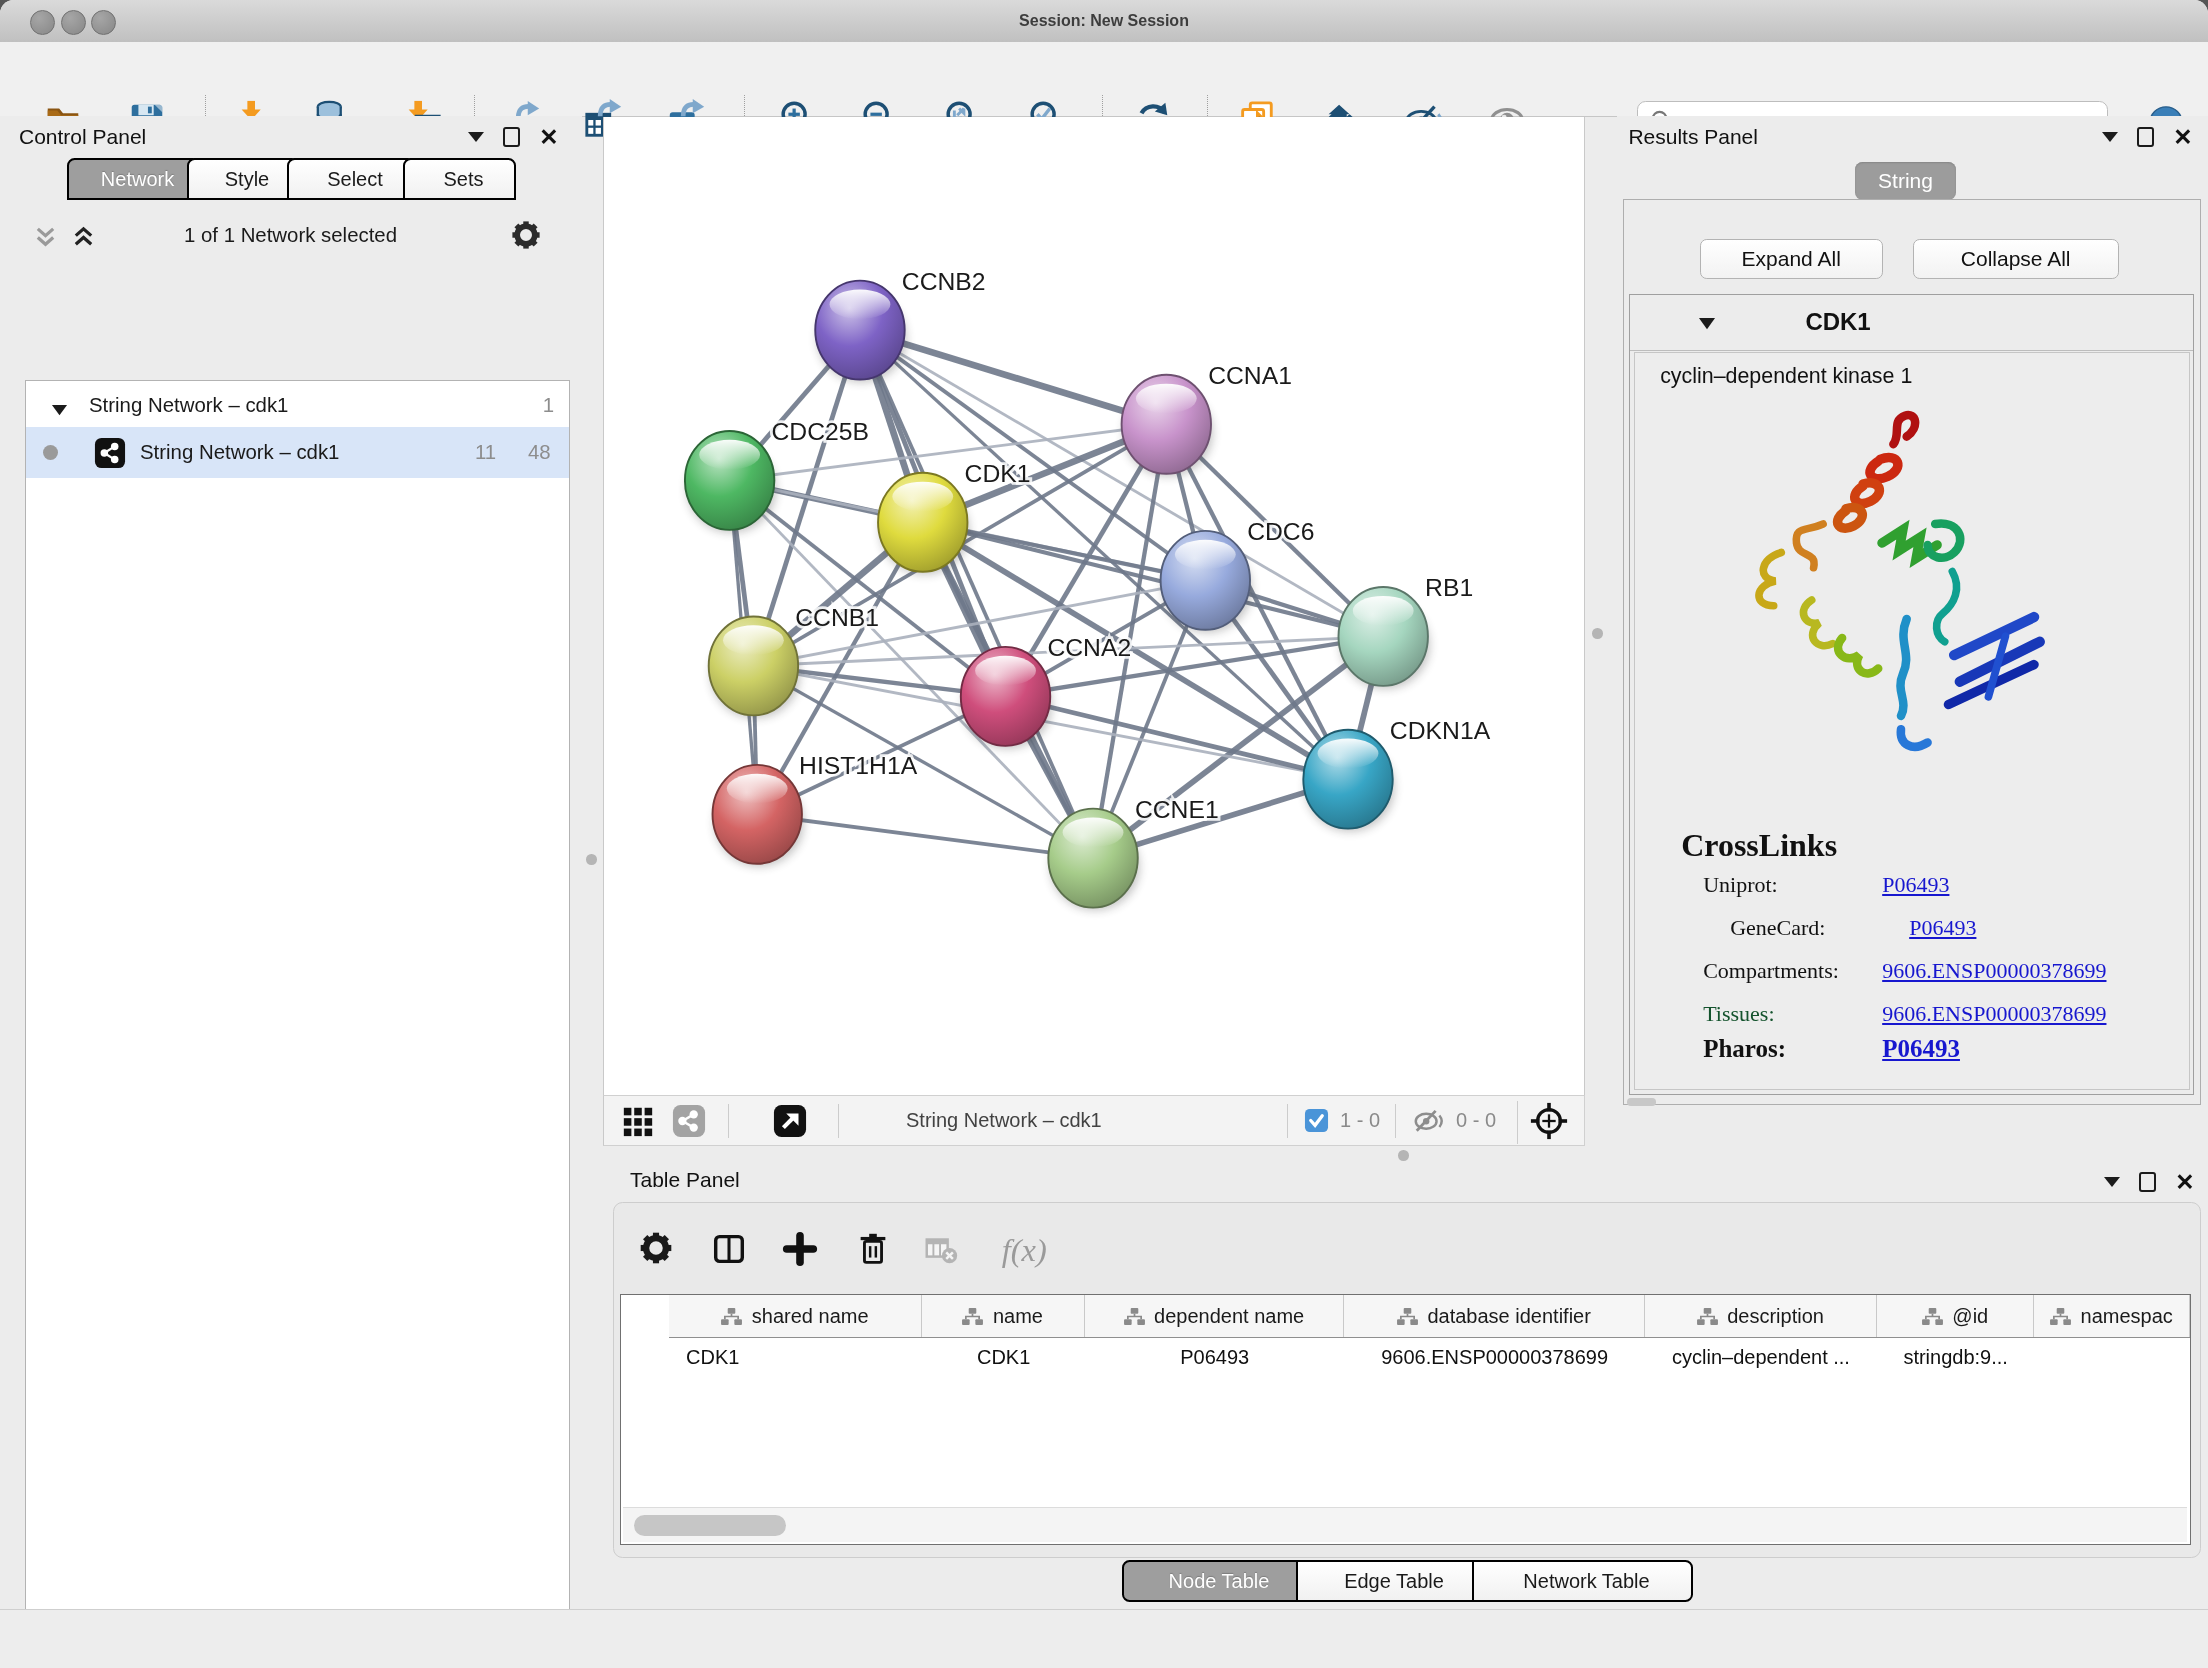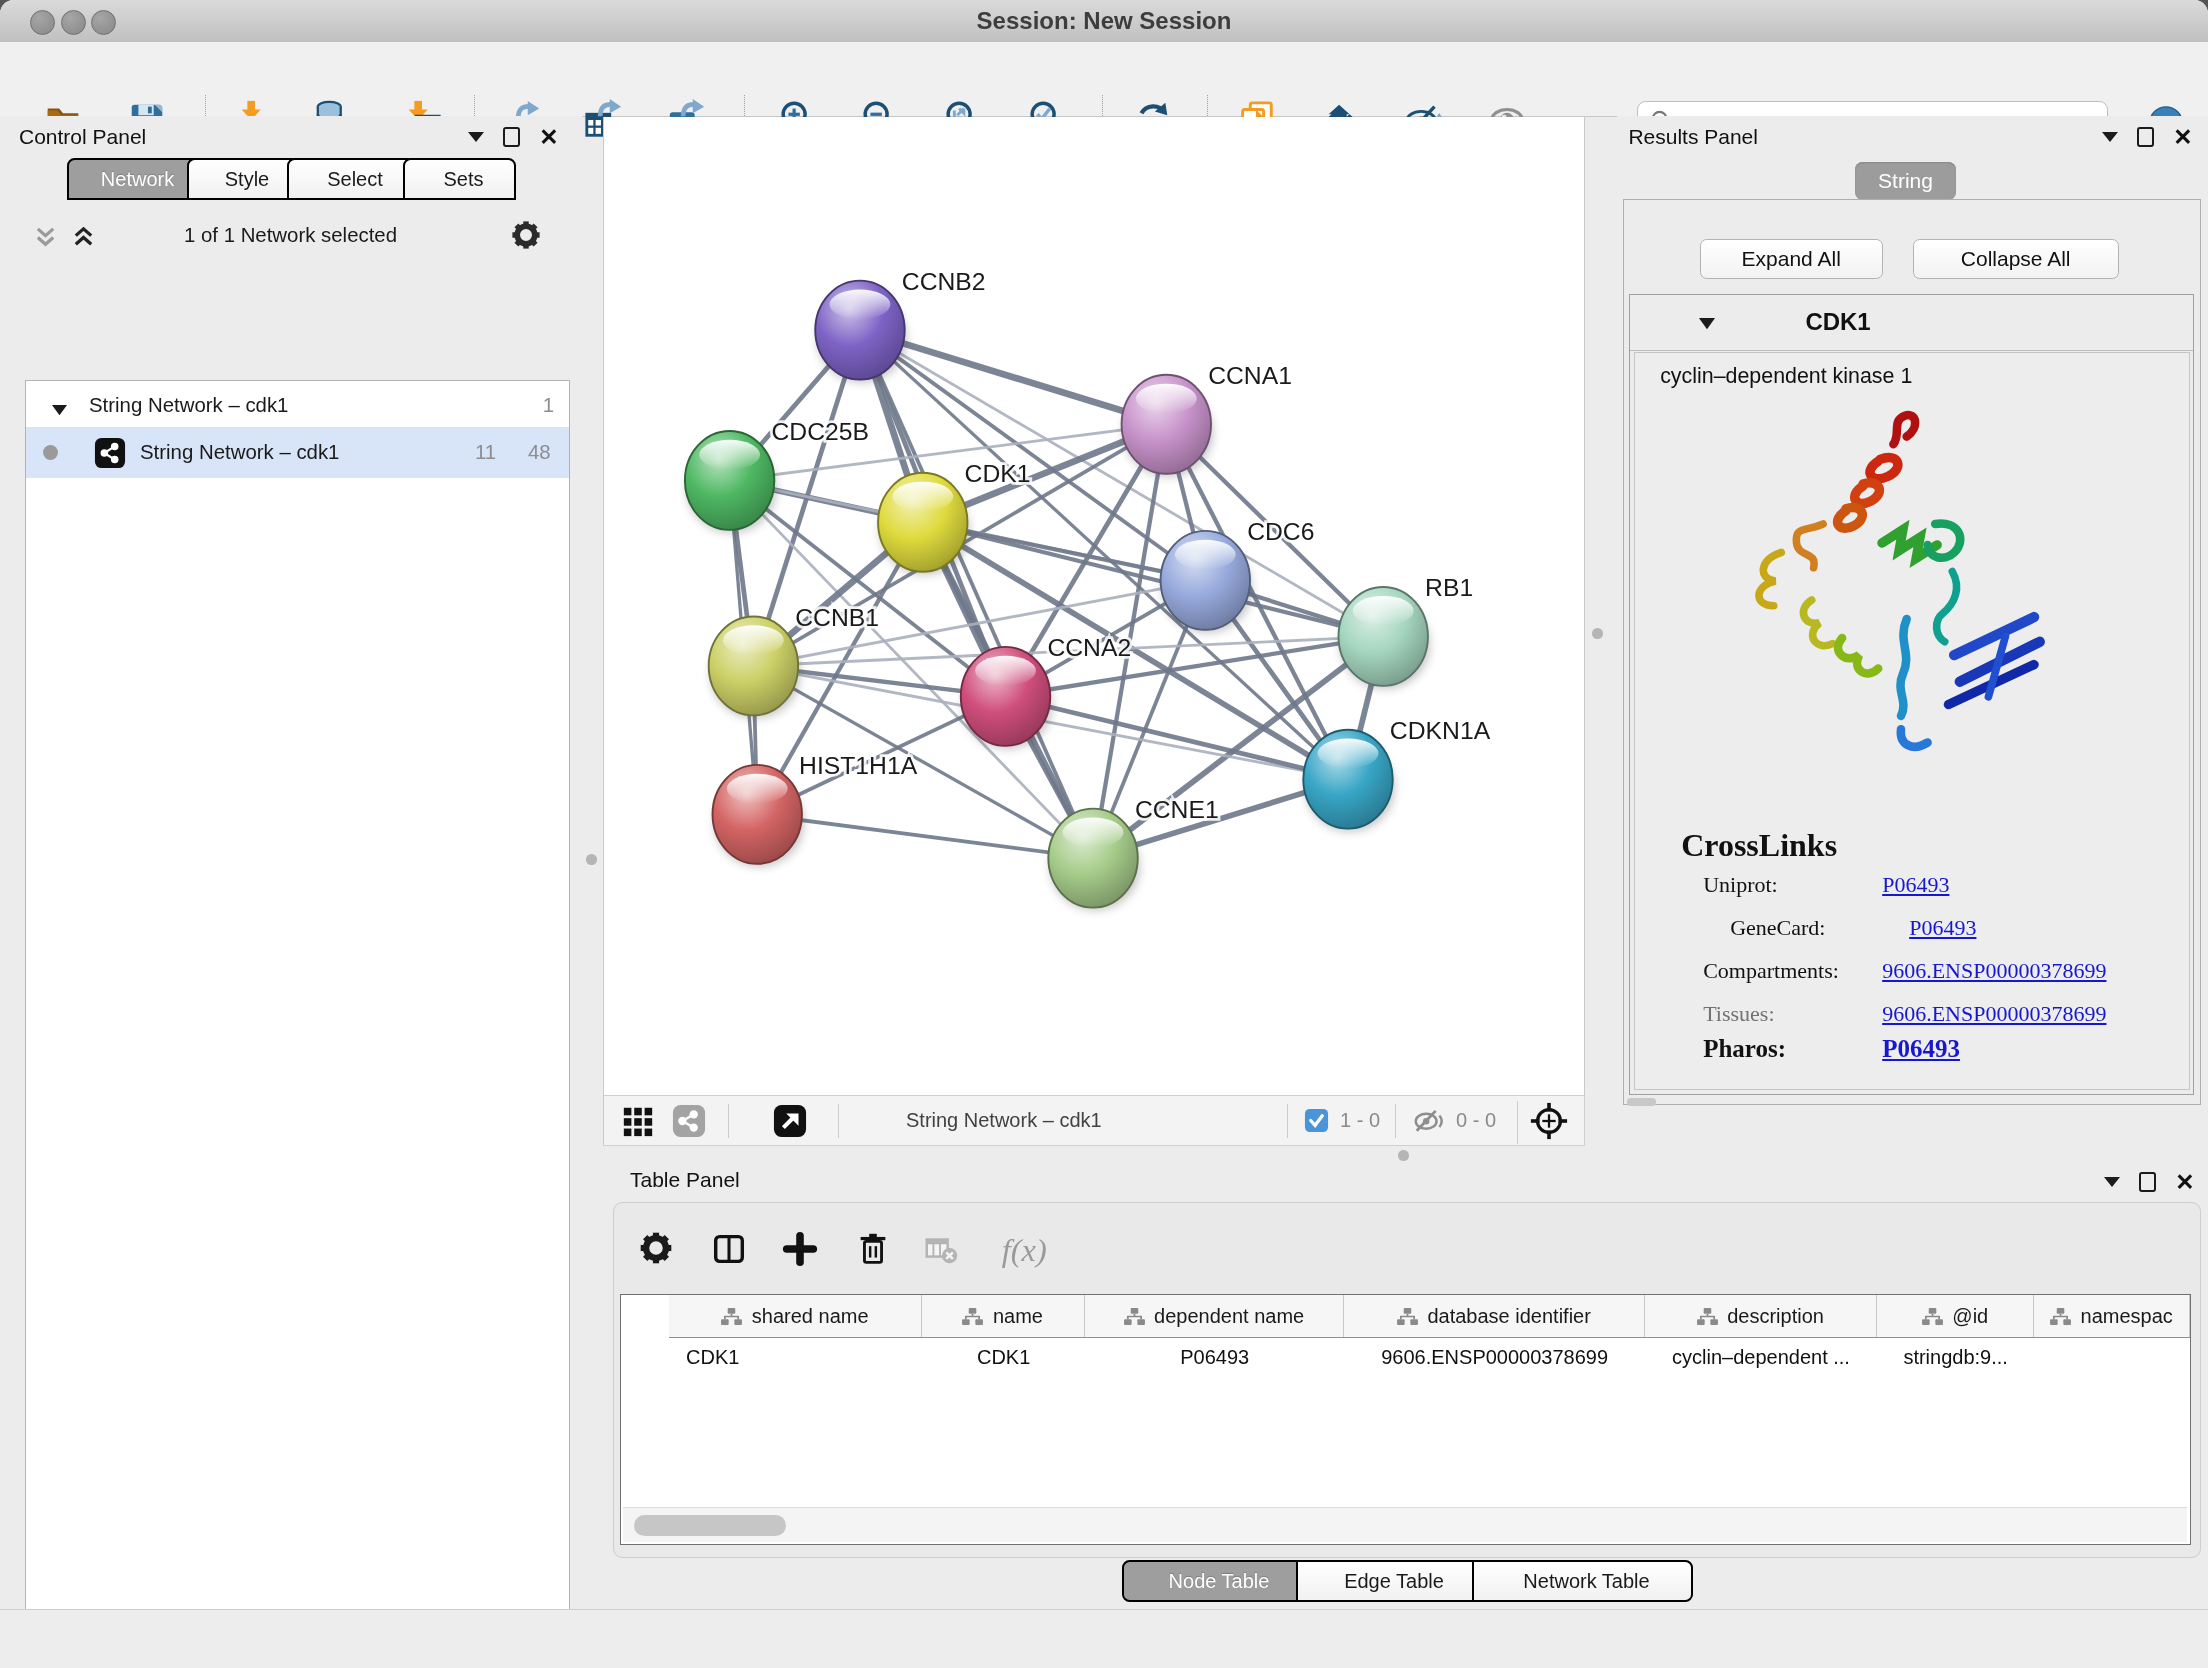--- a/index.html
+++ b/index.html
@@ -2,21 +2,21 @@
 <html style="font-size:15px"><head>
 <meta charset="utf-8">
 <style>
   html,body{margin:0;padding:0;background:#555;}
   body{font-family:"Liberation Sans",sans-serif;}
   .app{position:relative;width:2208px;height:1668px;background:#ececec;overflow:hidden;border-radius:13.3px 13.3px 0 0;}
   .abs{position:absolute;}
   
   .titlebar{left:0;top:0;width:2208px;height:42px;background:linear-gradient(#dadada,#c0c0c0);border-bottom:1px solid #9d9d9d;border-radius:13.3px 13.3px 0 0;}
   .tlight{top:9.5px;width:23px;height:23px;border-radius:50%;background:radial-gradient(circle at 35% 30%,#a6a6a6,#878787);border:1px solid #707070;}
-  .wtitle{left:0;top:0;width:2208px;height:42px;line-height:42px;text-align:center;font-size:24px;color:#3d3d3d;font-weight:600;}
+  .wtitle{left:0;top:0;width:2208px;height:42px;line-height:42px;text-align:center;font-size:16px;color:#3d3d3d;font-weight:600;}
   
   .toolbar{left:0;top:42px;width:2208px;height:74px;background:#f0f0f0;border-bottom:1px solid #c6c6c6;}
   .tbtn{top:57px;width:46px;height:46px;cursor:pointer;}
   .tsep{top:53px;height:53px;border-left:1.9px dotted #9f9f9f;width:0;}
   .searchwrap{left:1637px;top:59px;width:469px;height:42px;background:#fff;border:1.9px solid #bdbdbd;border-radius:8.6px;display:flex;align-items:center;}
   .searchwrap input{border:none;outline:none;flex:1;font-size:20px;height:34px;font-family:"Liberation Sans",sans-serif;background:transparent;}
   
   .phead{font-size:21px;color:#111;}
   .pctl{display:flex;gap:19px;align-items:center;}
   .tri-down{width:0;height:0;border-left:8.6px solid transparent;border-right:8.6px solid transparent;border-top:10.5px solid #1b1b1b;display:inline-block;}
@@ -700,21 +700,21 @@
               </div>
               <div class="serif" style="display: flex; height: 43px; align-items: center; font-size: 22px; margin-left: 27px;">
                 <span style="width:179px;color:#111">GeneCard:</span>
                 <span class="xlink">P06493</span>
               </div>
               <div class="serif" style="display: flex; height: 43px; align-items: center; font-size: 22px;">
                 <span style="width:179px;color:#111">Compartments:</span>
                 <span class="xlink">9606.ENSP00000378699</span>
               </div>
               <div class="serif" style="display: flex; height: 43px; align-items: center; font-size: 22px;">
-                <span style="width:179px;color:#737373">Tissues:</span>
+                <span style="width:179px;color:#14532d">Tissues:</span>
                 <span class="xlink">9606.ENSP00000378699</span>
               </div>
               <div class="serif" style="display: flex; height: 43px; align-items: flex-start; font-size: 25px; font-weight: bold;">
                 <span style="width:179px;color:#111">Pharos:</span>
                 <span class="xlink">P06493</span>
               </div>
             </div>
         </div>
       </div>
       <div class="abs" style="left:3.8px;top:898px;width:28.5px;height:7.6px;background:#c8c8c8;border-radius:3.8px"></div>

